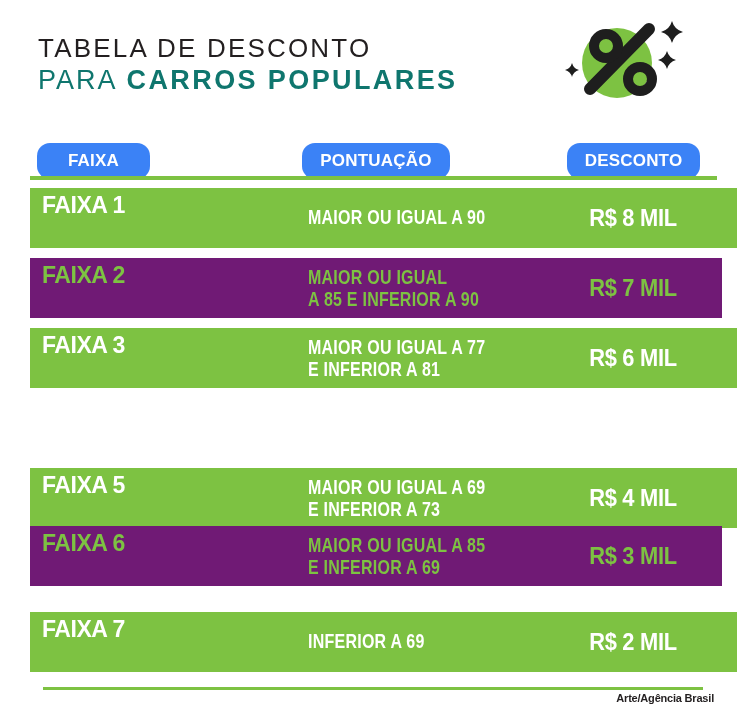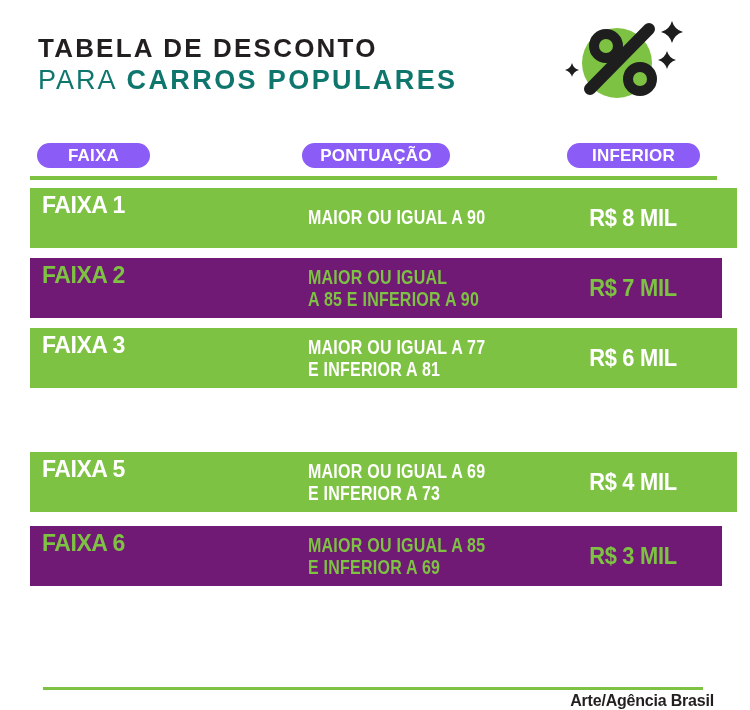--- a/index.html
+++ b/index.html
@@ -2,29 +2,29 @@
 <html><head>
 <meta charset="utf-8">
 <style>
   html,body{margin:0;padding:0;background:#fff;}
   .canvas{
     position:relative;width:750px;height:710px;background:#ffffff;overflow:hidden;
     font-family:"Liberation Sans",sans-serif;color:#231F20;
   }
   
   .title{position:absolute;left:38px;top:32px;line-height:32px;white-space:nowrap;}
-  .title .t1{font-size:26px;font-weight:700;letter-spacing:2.2px;color:#231F20;}
+  .title .t1{font-size:26px;font-weight:400;letter-spacing:2.2px;color:#231F20;}
   .title .t2{font-size:27px;letter-spacing:2px;color:#0f766e;}
   .title .t2 .reg{font-weight:400;margin-right:9px;}
   .title .t2 .bold{font-weight:700;letter-spacing:2.4px;}
   
   .pct-icon{position:absolute;left:550px;top:10px;width:190px;height:110px;}
   
   .pill{
-    position:absolute;top:143px;height:25px;border-radius:13px;background:#8b5cf6;color:#fff;
+    position:absolute;top:143px;height:36px;border-radius:13px;background:#3b82f6;color:#fff;
     font-weight:700;font-size:17px;letter-spacing:0.2px;
     display:flex;align-items:center;justify-content:center;
   }
   .pill-faixa{left:37px;width:113px;}
   .pill-pont{left:302px;width:148px;}
   .pill-desc{left:567px;width:133px;}
   .rule-top{position:absolute;left:30px;top:176px;width:687px;height:4px;background:#7DC242;}
   
   .row{position:absolute;left:30px;width:692px;height:60px;}
   .row.dark{background:#7DC242;color:#ffffff;padding-left:15px;}
@@ -39,21 +39,21 @@
     letter-spacing:0.3px;white-space:nowrap;
   }
   .c-desc{
     position:absolute;left:538px;width:130px;top:50%;transform:translateY(-50%) scaleX(0.95);
     transform-origin:center center;text-align:center;font-weight:700;font-size:23px;
     letter-spacing:-0.3px;white-space:nowrap;
   }
   
   .rule-bottom{position:absolute;left:43px;top:687px;width:660px;height:3px;background:#7DC242;}
   .credit{
-    position:absolute;right:36px;top:692px;font-size:16px;font-weight:700;
+    position:absolute;right:36px;top:692px;font-size:11px;font-weight:700;
     letter-spacing:-0.2px;color:#231F20;
   }
 </style>
 </head>
 <body>
 
 <div class="canvas">
 
   <div class="title">
     <div class="t1">TABELA DE DESCONTO</div>
@@ -67,21 +67,21 @@
     <line x1="40" y1="79" x2="99" y2="19" stroke="#1E1E1E" stroke-width="12" stroke-linecap="round"></line>
     <circle cx="56" cy="36" r="12" fill="none" stroke="#1E1E1E" stroke-width="10"></circle>
     <circle cx="90" cy="69" r="12" fill="none" stroke="#1E1E1E" stroke-width="10"></circle>
     <path d="M122,11 Q124.4,19.6 133,22 Q124.4,24.4 122,33 Q119.6,24.4 111,22 Q119.6,19.6 122,11 Z" fill="#1E1E1E"></path>
     <path d="M117,41 Q119,48 126,50 Q119,52 117,59 Q115,52 108,50 Q115,48 117,41 Z" fill="#1E1E1E"></path>
     <path d="M22,53 Q23.5,58.5 29,60 Q23.5,61.5 22,67 Q20.5,61.5 15,60 Q20.5,58.5 22,53 Z" fill="#1E1E1E"></path>
   </svg>
 
   <div class="pill pill-faixa">FAIXA</div>
   <div class="pill pill-pont">PONTUAÇÃO</div>
-  <div class="pill pill-desc">INFERIOR</div>
+  <div class="pill pill-desc">DESCONTO</div>
   <div class="rule-top"></div>
 
   <div class="row dark" style="top:188px">
     <div class="c-faixa">FAIXA 1</div>
     <div class="c-pont">
       <div>MAIOR OU IGUAL A 90</div>
       <div></div>
     </div>
     <div class="c-desc">R$ 8 MIL</div>
   </div>
@@ -98,35 +98,43 @@
   <div class="row dark" style="top:328px">
     <div class="c-faixa">FAIXA 3</div>
     <div class="c-pont">
       <div>MAIOR OU IGUAL A 77</div>
       <div>E INFERIOR A 81</div>
     </div>
     <div class="c-desc">R$ 6 MIL</div>
   </div>
 
 
-  <div class="row dark" style="top:452px">
+  <div class="row dark" style="top:468px">
     <div class="c-faixa">FAIXA 5</div>
     <div class="c-pont">
       <div>MAIOR OU IGUAL A 69</div>
       <div>E INFERIOR A 73</div>
     </div>
     <div class="c-desc">R$ 4 MIL</div>
   </div>
 
   <div class="row light" style="top:526px">
     <div class="c-faixa">FAIXA 6</div>
     <div class="c-pont">
       <div>MAIOR OU IGUAL A 85</div>
       <div>E INFERIOR A 69</div>
     </div>
     <div class="c-desc">R$ 3 MIL</div>
   </div>
 
+  <div class="row dark" style="top:612px">
+    <div class="c-faixa">FAIXA 7</div>
+    <div class="c-pont">
+      <div>INFERIOR A 69</div>
+      <div></div>
+    </div>
+    <div class="c-desc">R$ 2 MIL</div>
+  </div>
 
   <div class="rule-bottom"></div>
   <div class="credit">Arte/Agência Brasil</div>
 
 </div>
 
 </body></html>

